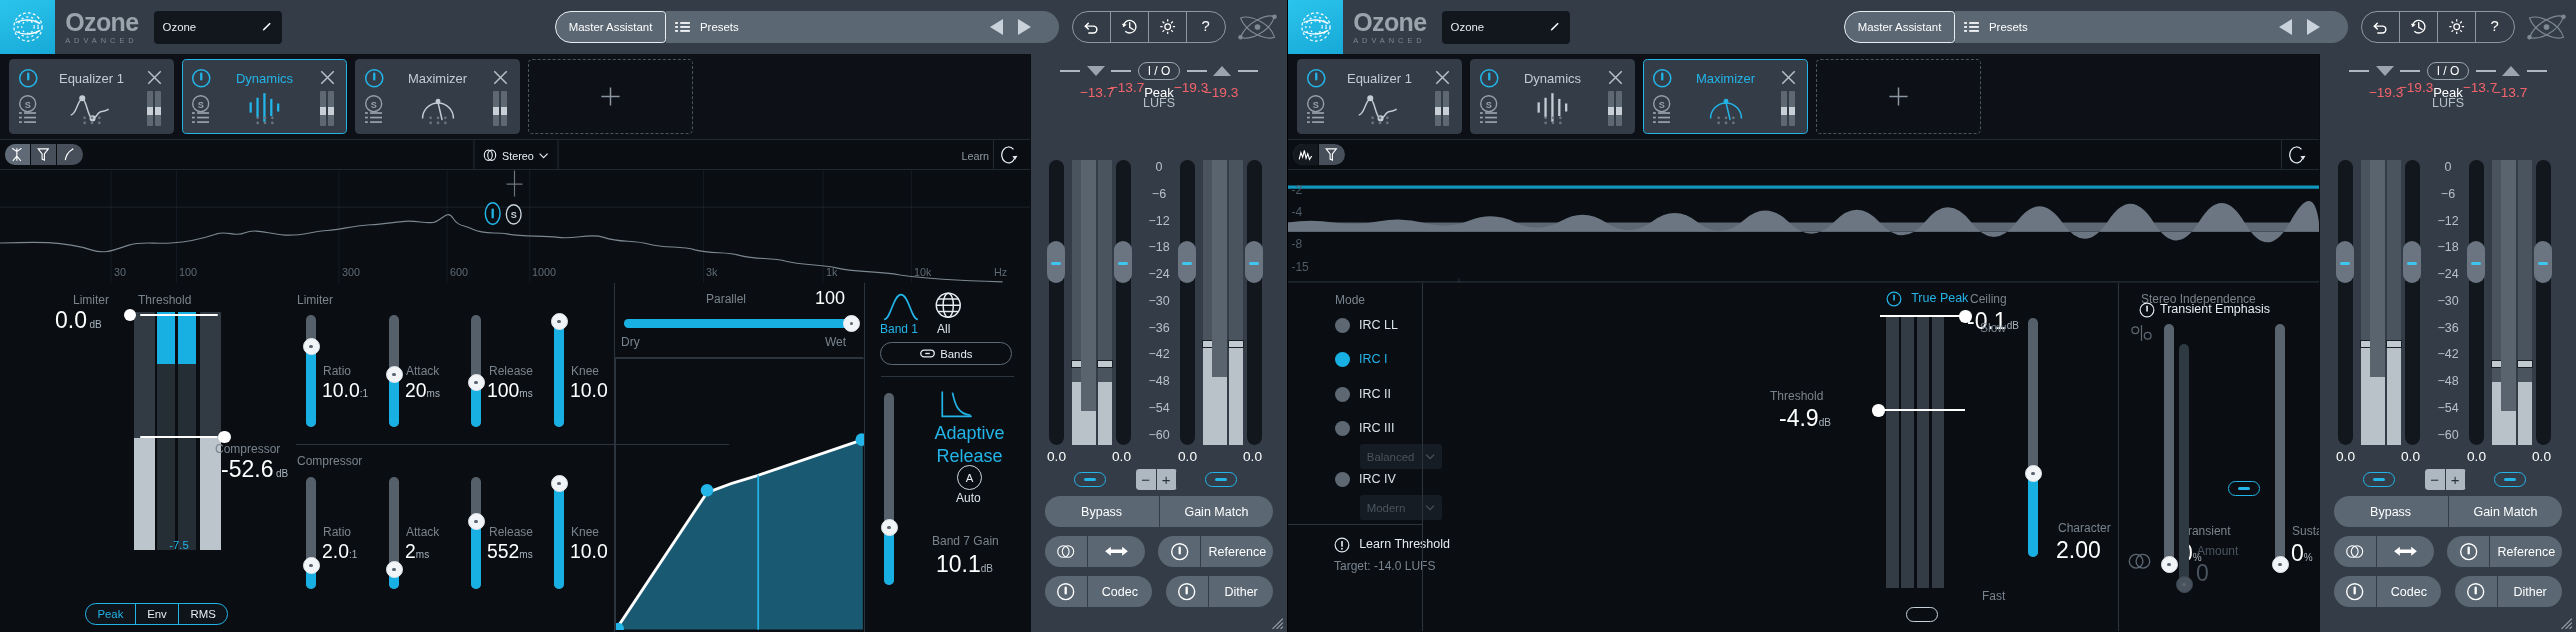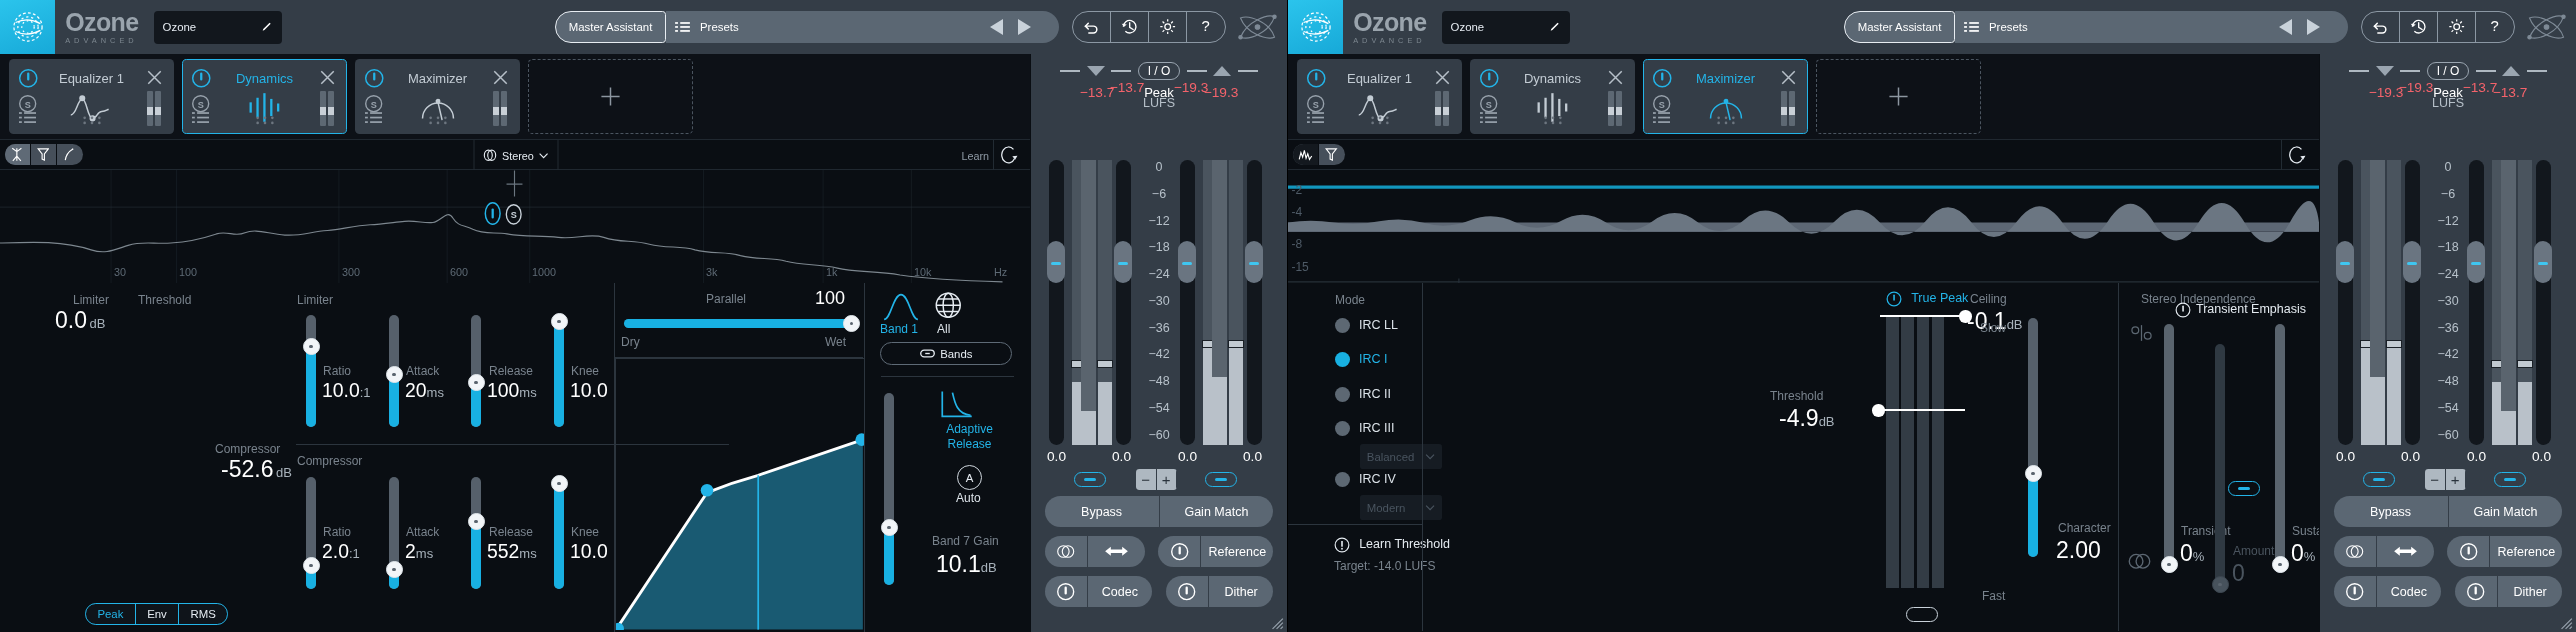--- a/index.html
+++ b/index.html
@@ -70,21 +70,21 @@
 
   .spec{ position:relative; height:113px; background:#0a0e13; overflow:hidden;}
   .spec svg{ position:absolute; inset:0; width:100%; height:100%;}
   .specnode{ position:absolute; width:19.4px;height:25px;}
 
   
   .dynbody{ position:relative; height:350px; background:#0a0e13; }
 
   .lbl{ font-size:12px; color:#79838d; }
   .val{ font-size:23px; color:#fff; font-weight:300;}
-  .unit{ font-size:13px; color:#a8b2bb; }
+  .unit{ font-size:10px; color:#a8b2bb; }
 
   .meterwrap{ position:absolute; left:134px; top:28.5px; width:90px; height:238px; }
   .mcol{ position:absolute; top:0; bottom:0; border-radius:1.1px;}
   .mcol.track{ background:#323a43; width:20.5px;}
   .mcol.inner{ background:#252d35; width:18px;}
   .gr-fill{ position:absolute; left:0; right:0; top:0; background:#18b0e2;}
   .gain-fill{ position:absolute; left:0; right:0; bottom:0; background:#bcc4cc;}
   .thr-line{ position:absolute; height:2.3px; background:#fff; border-radius:1.1px;}
   .knob-dot{ position:absolute; width:12.5px;height:12.5px;border-radius:50%;background:#fff;}
 
@@ -479,20 +479,39 @@
 
   <div class="dynbody" style="width:1031px;">
 
     <div class="lbl" style="position:absolute;left:73px;top:10.2px;">Limiter</div>
     <div class="lbl" style="position:absolute;left:138px;top:10.2px;">Threshold</div>
     <div style="position:absolute;left:55px;top:24px;">
       <span class="val">0.0</span>
       <span class="unit">dB</span>
     </div>
 
+    <div class="meterwrap">
+      <div class="mcol track" style="left:0;">
+          <div class="gain-fill" style="height:47%"></div>
+        </div>
+      <div class="mcol inner" style="left:23px;">
+          <div class="gr-fill" style="height:22%"></div>
+        </div>
+      <div class="mcol inner" style="left:44px;">
+          <div class="gr-fill" style="height:22%"></div>
+        </div>
+      <div class="mcol track" style="left:66px;">
+          <div class="gain-fill" style="height:47%"></div>
+        </div>
+      <div class="thr-line" style="left:5.7px; right:5.7px; top:2.3px;"></div>
+      <div class="knob-dot" style="left:-10.2px; top:-2.8px;"></div>
+      <div class="thr-line" style="left:5.7px; right:5.7px; top:124px;"></div>
+      <div class="knob-dot" style="left:84px; top:119px;"></div>
+      <div style="position:absolute;left:0;right:0;bottom:-1.1px;text-align:center;font-size:11.4px;color:#23b4e8;">-7.5</div>
+    </div>
 
     <div class="lbl" style="position:absolute;left:215px;top:159px;">Compressor</div>
     <div style="position:absolute;left:221px;top:173px;">
       <span class="val">-52.6</span>
       <span class="unit">dB</span>
     </div>
 
     <div class="seg3" style="left:85px; bottom:8px;">
       <span class="on">Peak</span>
       <span>Env</span>
@@ -605,21 +624,21 @@
     <div class="divline" style="left:881px; width:133px; top:93px; height:1.1px;"></div>
 
     <div class="vslider" style="left:884px; top:110px; height:192px; background:#56606b;">
       <div class="fill" style="height:28%"></div>
         <div class="vknob" style="top:126px"></div>
     </div>
     <svg style="position:absolute;left:940px;top:106px;width:34px;height:31px;" viewBox="0 0 60 54" fill="none" stroke="#23b4e8" stroke-width="3">
       <path d="M4 4 L4 48 L56 48"></path>
         <path d="M22 6 C26 24 30 44 54 46"></path>
       </svg>
-    <div style="position:absolute;left:927px;top:139px;width:85px;text-align:center;font-size:12px;color:#23b4e8;line-height:1.25;">Adaptive Release</div>
+    <div style="position:absolute;left:927px;top:139px;width:85px;text-align:center;font-size:18px;color:#23b4e8;line-height:1.25;">Adaptive Release</div>
     <div class="circbtn" style="position:absolute;left:957px;top:182px;">
         <span>A</span>
       </div>
     <div class="lbl" style="position:absolute;left:956px;top:208px;color:#dde4ea;">Auto</div>
     <div class="lbl" style="position:absolute;left:932px;top:251px;">Band 7 Gain</div>
     <div style="position:absolute;left:936px;top:268px;"><span class="val">10.1</span><span class="unit">dB</span></div>
   </div>
 
   <div class="iopanel">
     <div class="io-top">
@@ -1125,21 +1144,21 @@
     <div class="vslider" style="left:987px; top:41px; height:249px; background:#5a646e;">
       <div class="fill" style="height:0%"></div>
         <div class="vknob" style="top:232px"></div>
       </div>
     <div class="lbl" style="position:absolute;left:1004px;top:241px;">Sustain</div>
     <div style="position:absolute;left:1003px;top:257px;"><span class="val">0</span><span class="unit">%</span></div>
 
     <div class="divline" style="left:1060px; top:0; bottom:2.3px; width:1.1px;"></div>
   </div>
 
-  <div style="position:absolute; left:884px; top:303px; width:166px; height:326px;">
+  <div style="position:absolute; left:848px; top:303px; width:166px; height:326px;">
     <div style="position:absolute;left:3.4px;top:-1.1px;font-size:12.5px;color:#e4eaf0;line-height:1.2;width:131px;">
       <svg class="infoico" viewBox="0 0 28 28" style="float:left;margin-right:4.6px">
           <circle cx="14" cy="14" r="12" fill="none" stroke="#e4eaf0" stroke-width="2"></circle>
           <rect x="12.7" y="6" width="2.8" height="11" rx="1.4" fill="#e4eaf0"></rect>
         </svg>
       <span>Transient Emphasis</span>
     </div>
     <div class="vslider" style="left:43px; top:41px; height:249px; background:#2f3942;">
       <div class="fill" style="height:0%"></div>
       <div class="vknob" style="top:232px; background:#47525c; border-color:#3c4650"></div>

